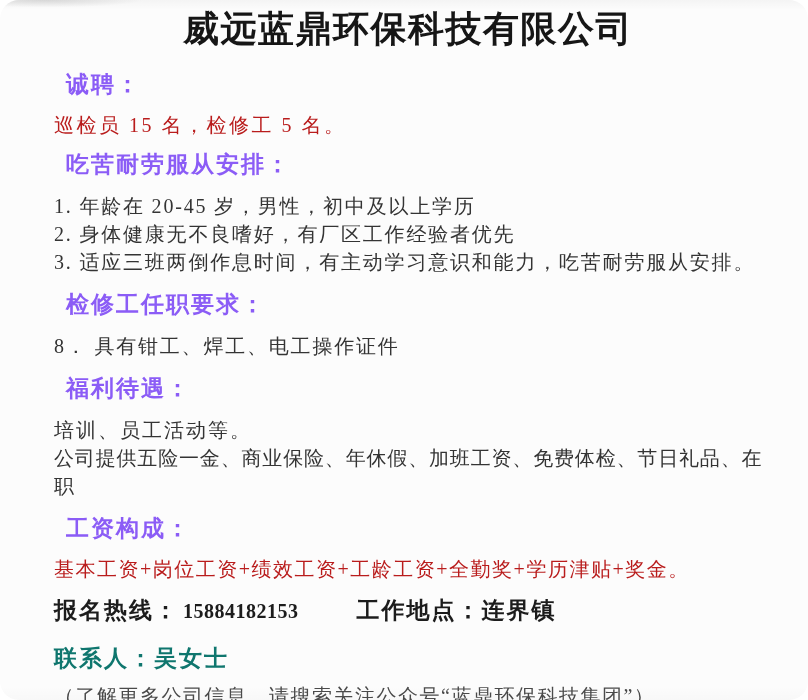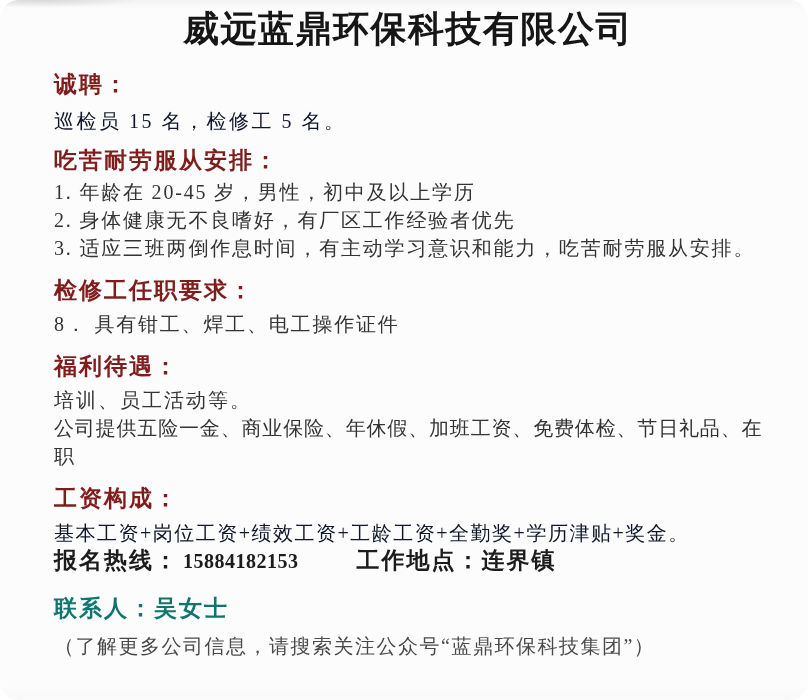--- a/index.html
+++ b/index.html
@@ -30,38 +30,38 @@
     margin:0;
     padding-top:6px;
     text-align:center;
     font-size:36px;
     font-weight:bold;
     letter-spacing:1.5px;
     line-height:46px;
     color:#161616;
   }
   .h{
-    margin:0;
+    margin:12px;
     font-size:23px;
     font-weight:bold;
     line-height:30px;
     letter-spacing:2px;
-    color:#7f1d1d;
+    color:#8b5cf6;
   }
   .h-recruit{margin-top:18px;}
   .h-inspector{margin-top:12px;}
   .h-maintenance{margin-top:14px;}
   .h-welfare{margin-top:14px;}
   .h-salary{margin-top:14px;}
   .body-line{
     margin:0;
     font-size:20px;
     line-height:26px;
     letter-spacing:2.5px;
-    color:#0f172a;
+    color:#b91c1c;
   }
   .recruit-body{margin-top:8px;}
   .req-list{margin-top:2px;}
   .req-list .req-item{
     margin:0;
     font-size:20px;
     line-height:28px;
     letter-spacing:1.8px;
     color:#343434;
   }
@@ -74,20 +74,21 @@
     color:#343434;
   }
   .welfare-line-1{
     text-align:justify;
     text-align-last:justify;
     letter-spacing:0.5px;
   }
   .welfare-line-2{letter-spacing:2px;}
   .salary-line{margin-top:6px;letter-spacing:1.5px;}
   .hotline-row{
+    margin-top:14px;
     font-size:23px;
     font-weight:bold;
     line-height:30px;
     letter-spacing:2px;
     color:#1c1c1c;
     display:flex;
     align-items:baseline;
   }
   .hotline-number{
     font-family:Liberation Serif, serif;

